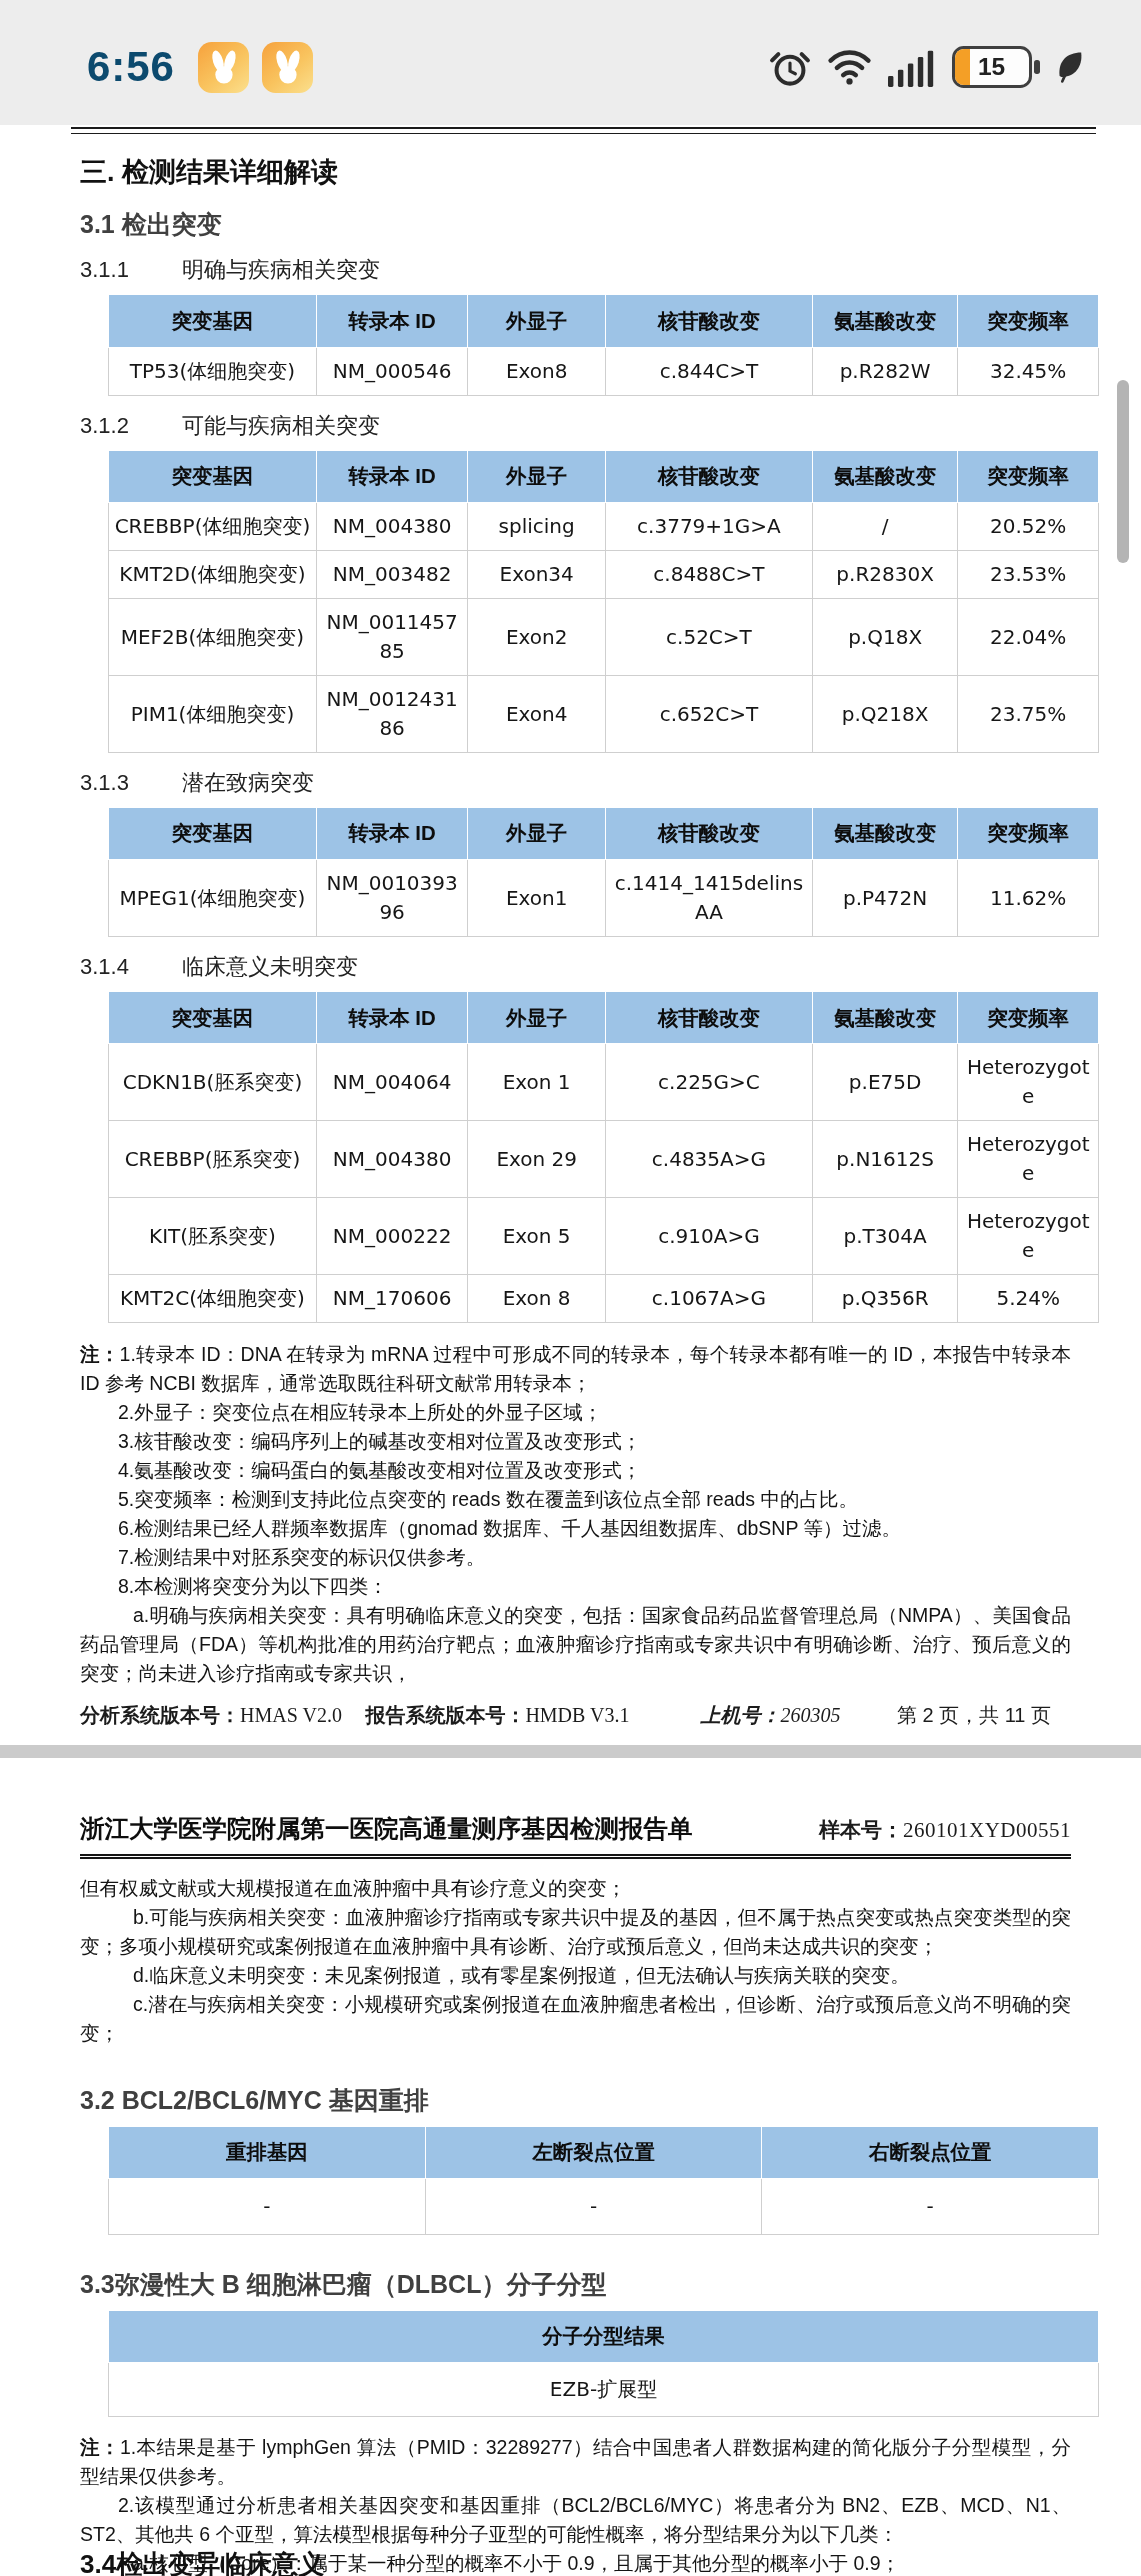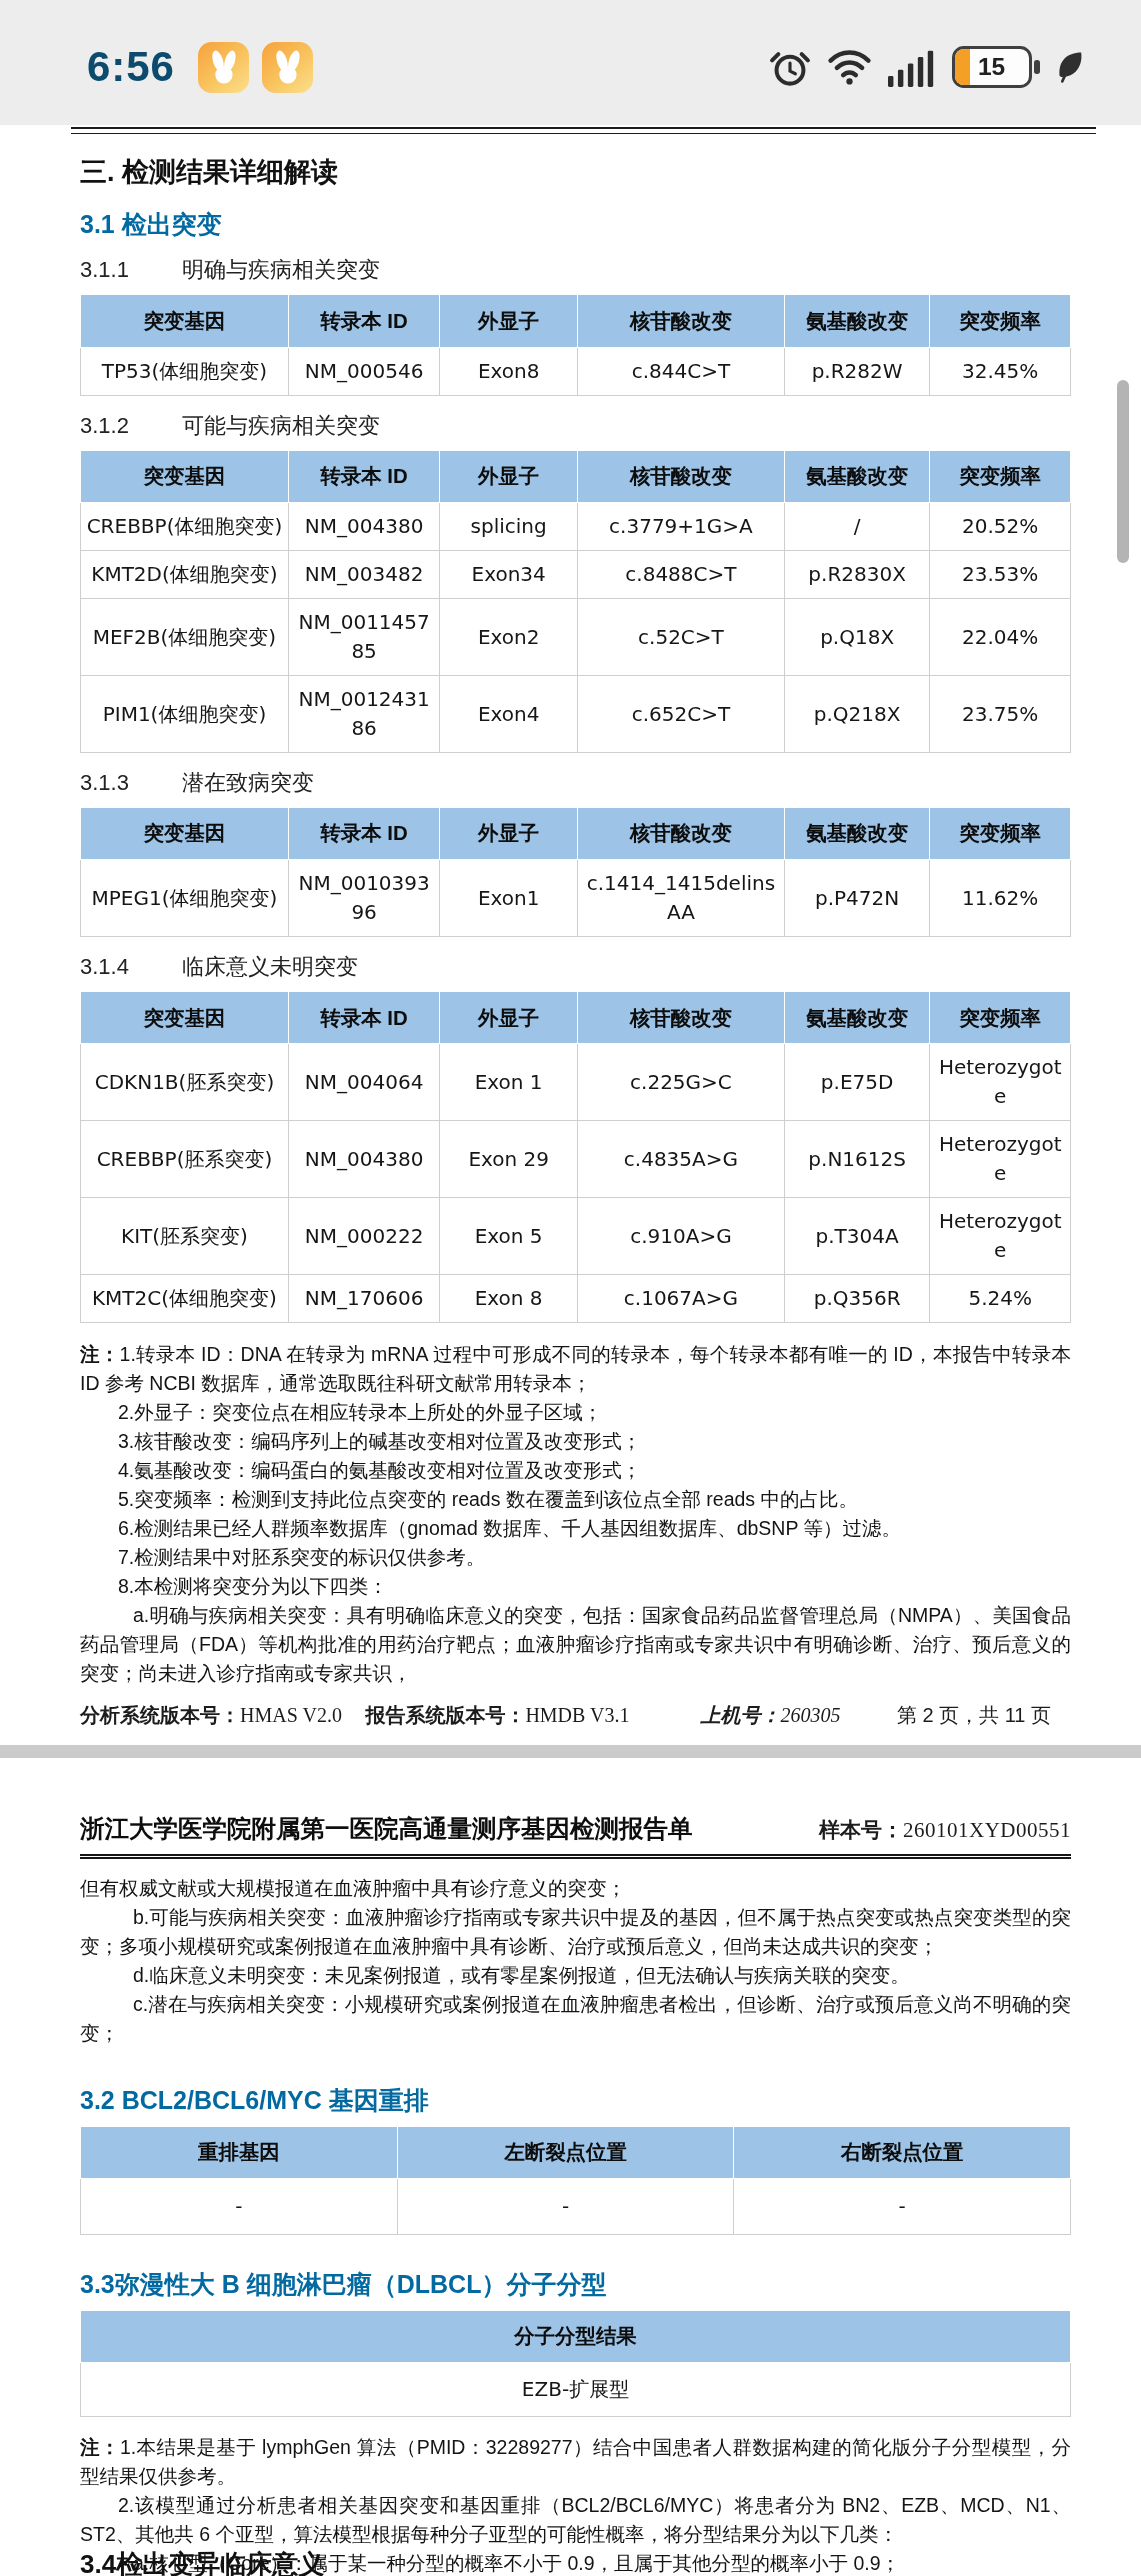--- a/index.html
+++ b/index.html
@@ -34,25 +34,25 @@
   .battery-cap { position:absolute; right:49px; width:5.4px; height:14.5px; background:#3f3f3f; border-radius:2.7px; margin-top:13.6px; }
   .batwrap { display:flex; align-items:center; }
   
   .top-rule {
     margin:1.8px 45px 0 71px; width:1025px; height:7.2px;
     border-top:2.7px solid #1b1b1b; border-bottom:1.8px solid #1b1b1b;
   }
   
   .content { padding:0 70px 0 80px; }
   .h-main { font-size:27px; font-weight:700; color:#111; margin-top:20px; }
-  .h-sub  { font-size:25px; font-weight:700; color:#0369a1; }
+  .h-sub  { font-size:25px; font-weight:700; color:#404040; }
   .h-item { font-size:22px; color:#222; }
   .h-num  { margin-right:53px; }
   .mt20 { margin-top:18px; } .mt16 { margin-top:14.5px; } .mt40 { margin-top:36px; } .mt36 { margin-top:33px; }
-  table { width:100%; border-collapse:collapse; margin-top:9px; table-layout:fixed; }
+  table { width:100%; border-collapse:collapse; margin-top:9px; table-layout:fixed;margin-left:28px; }
   th {
     background:#9dc3e6; border:1.8px solid #ffffff; font-weight:700;
     font-size:20.4px; padding:11.8px 3.6px; text-align:center; color:#0d0d0d;
   }
   td {
     border:0.9px solid #cfcfcf; font-size:20px; padding:9px 3.6px; text-align:center;
     color:#161616; line-height:1.45; word-wrap:break-word;
     font-family:"DejaVu Sans","Liberation Sans",sans-serif;
   }
   .t6 th:nth-child(1),.t6 td:nth-child(1){width:21%;}

